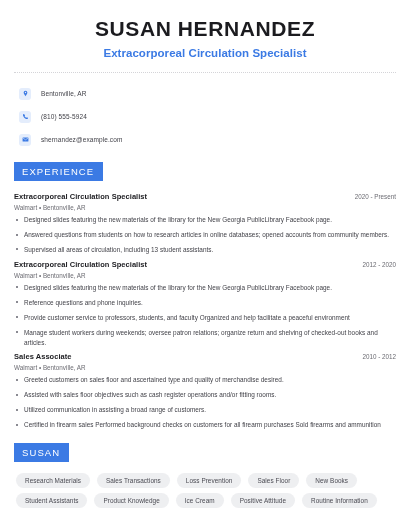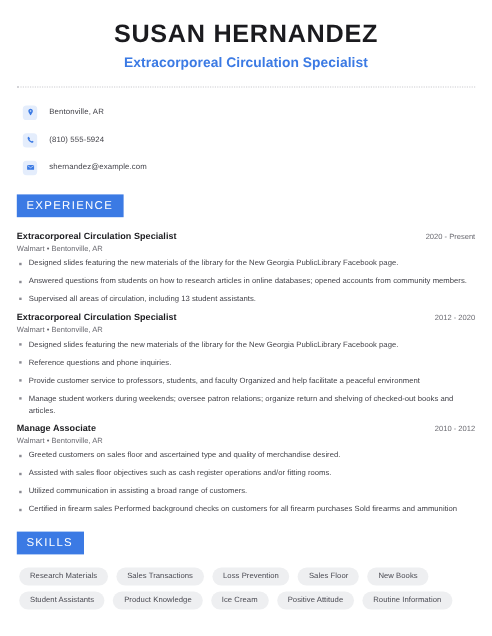--- a/index.html
+++ b/index.html
@@ -226,37 +226,37 @@
         <ul class="bullets">
           <li>Designed slides featuring the new materials of the library for the New Georgia PublicLibrary Facebook page.</li>
           <li>Reference questions and phone inquiries.</li>
           <li>Provide customer service to professors, students, and faculty Organized and help facilitate a peaceful environment</li>
           <li>Manage student workers during weekends; oversee patron relations; organize return and shelving of checked-out books and articles.</li>
         </ul>
       </div>
 
       <div class="job">
         <div class="job-head">
-          <span class="job-role">Manage Associate</span>
+          <span class="job-role">Sales Associate</span>
           <span class="job-dates">2010 - 2012</span>
         </div>
         <div class="job-org">Walmart • Bentonville, AR</div>
         <ul class="bullets">
           <li>Greeted customers on sales floor and ascertained type and quality of merchandise desired.</li>
           <li>Assisted with sales floor objectives such as cash register operations and/or fitting rooms.</li>
           <li>Utilized communication in assisting a broad range of customers.</li>
           <li>Certified in firearm sales Performed background checks on customers for all firearm purchases Sold firearms and ammunition</li>
         </ul>
       </div>
 
     </div>
   </div>
 
   <div class="section">
-    <span class="section-badge">SKILLS</span>
+    <span class="section-badge">SUSAN</span>
     <div class="skills-wrap">
       <span class="skill-pill">Research Materials</span>
       <span class="skill-pill">Sales Transactions</span>
       <span class="skill-pill">Loss Prevention</span>
       <span class="skill-pill">Sales Floor</span>
       <span class="skill-pill">New Books</span>
       <span class="skill-pill">Student Assistants</span>
       <span class="skill-pill">Product Knowledge</span>
       <span class="skill-pill">Ice Cream</span>
       <span class="skill-pill">Positive Attitude</span>

